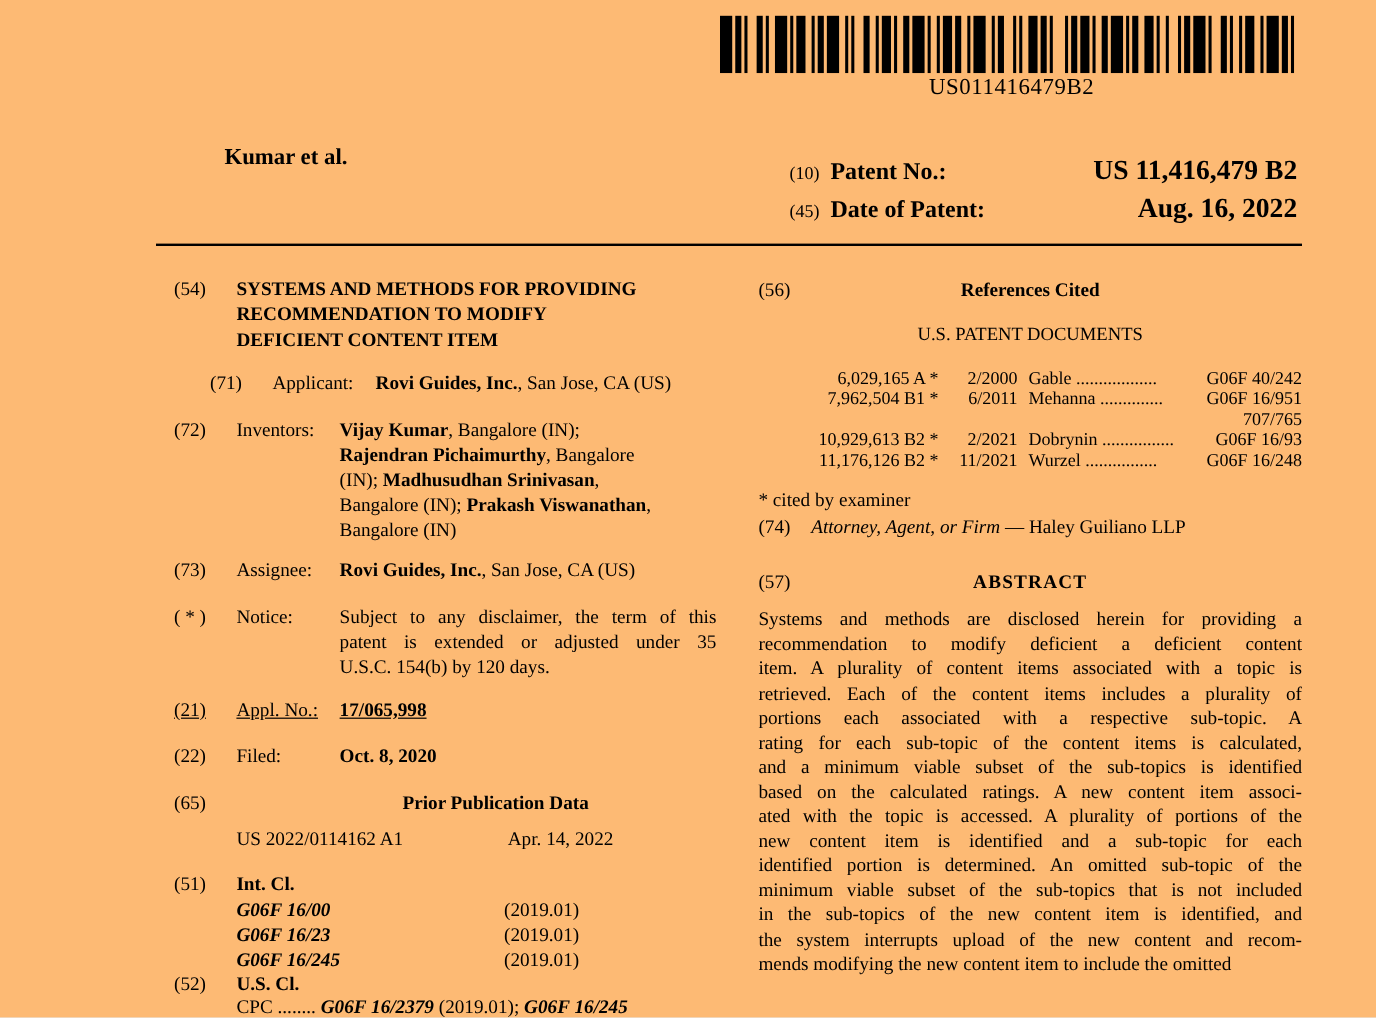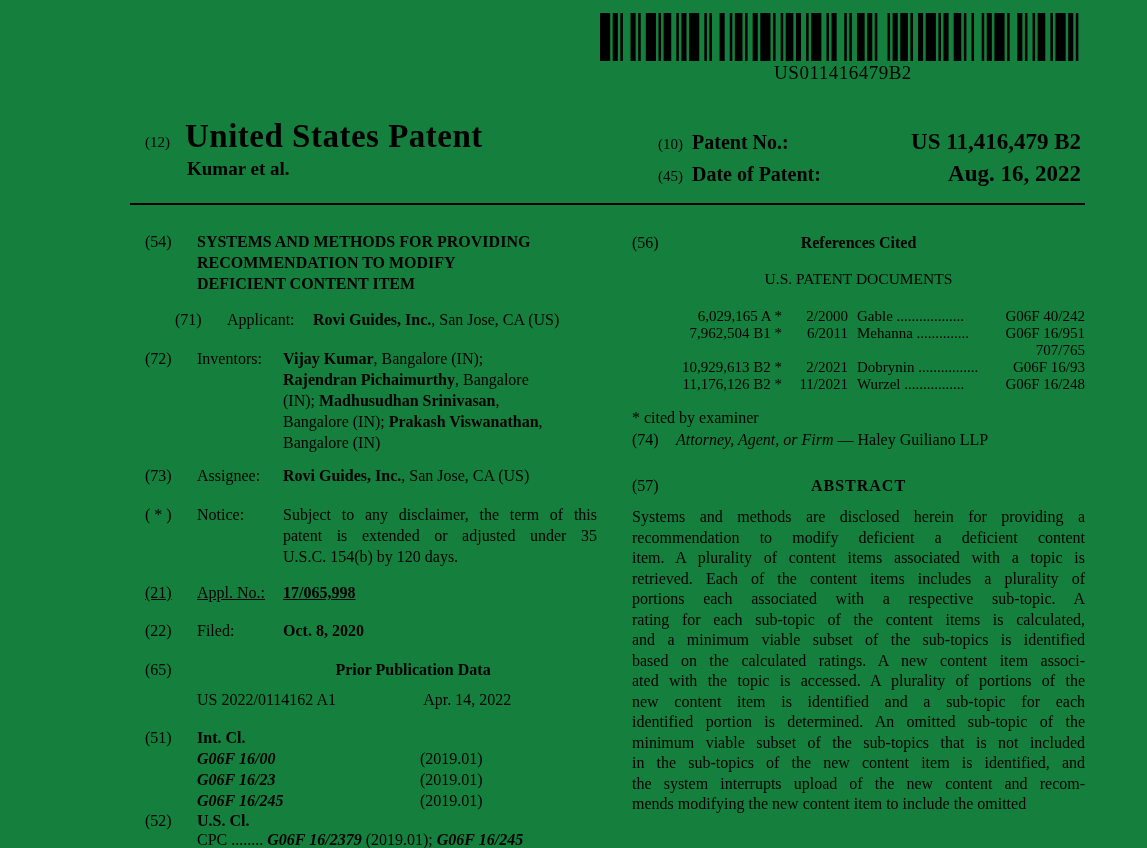--- a/index.html
+++ b/index.html
@@ -1,19 +1,19 @@
 <!DOCTYPE html>
 <html><head>
 <meta charset="utf-8">
 <style>
   html,body{margin:0;padding:0;background:#e8e8e8;}
   #page{
     position:relative;
     width:1147px;height:848px;
-    background:#15803d;
+    background:#fdba74;
     overflow:hidden;
     font-family:"Liberation Serif","DejaVu Serif",serif;
     color:#000;
     margin:0 auto;
   }
   .b{font-weight:bold;}
   .i{font-style:italic;}
   .bi{font-weight:bold;font-style:italic;}
 
   
@@ -133,24 +133,20 @@
         <rect x="437.65" y="0" width="7.63" height="48" fill="#000"></rect>
         <rect x="450.38" y="0" width="2.54" height="48" fill="#000"></rect>
         <rect x="455.47" y="0" width="10.18" height="48" fill="#000"></rect>
         <rect x="468.19" y="0" width="5.09" height="48" fill="#000"></rect>
         <rect x="475.82" y="0" width="2.54" height="48" fill="#000"></rect>
       </svg>
     <div class="barcode-text">US011416479B2</div>
   </div>
 
   <div class="hdr-left">
-    <div class="hdr-title-row">
-      <span class="hdr-code">(12)</span>
-      <span class="hdr-big">United States Patent</span>
-    </div>
     <div class="hdr-authors">Kumar et al.</div>
   </div>
 
   <div class="hdr-right">
     <div class="hr-row">
       <span class="hr-code">(10)</span>
       <span class="hr-lbl">Patent No.:</span>
       <span class="hr-val">US 11,416,479 B2</span>
     </div>
     <div class="hr-row">

